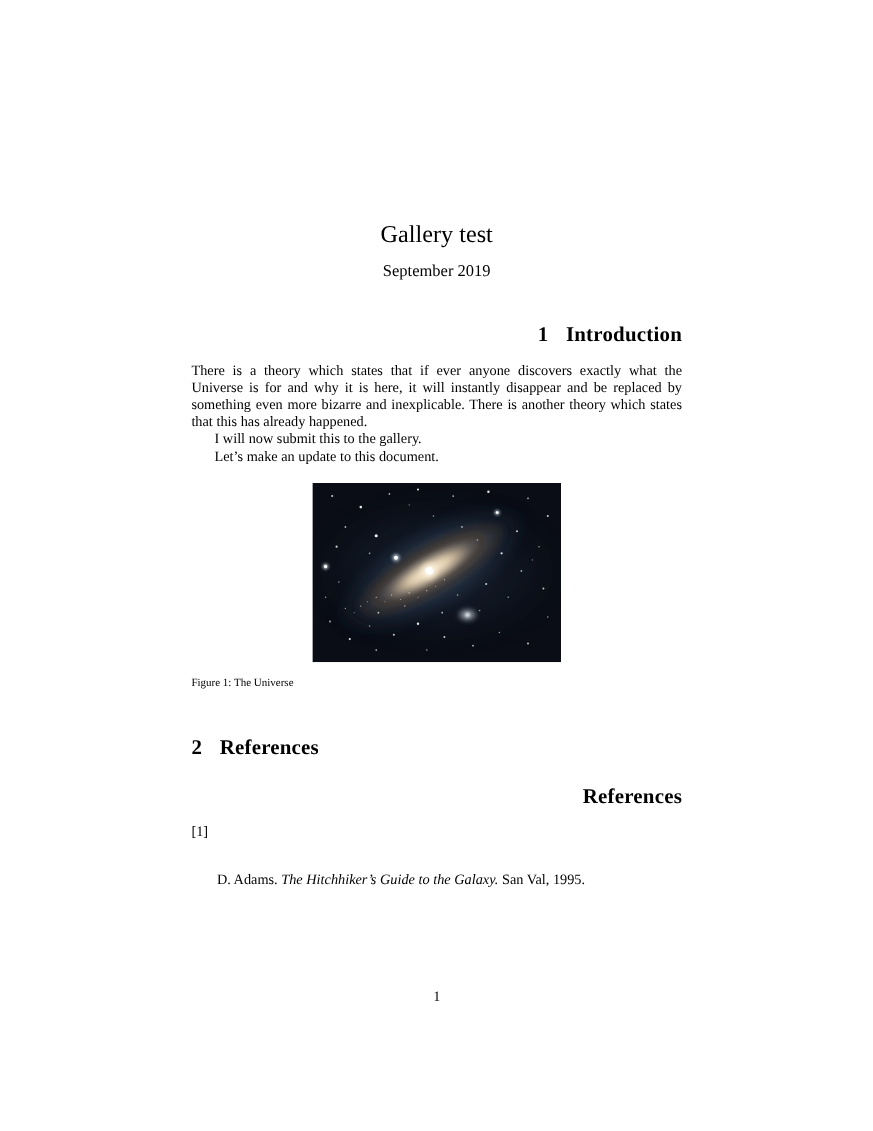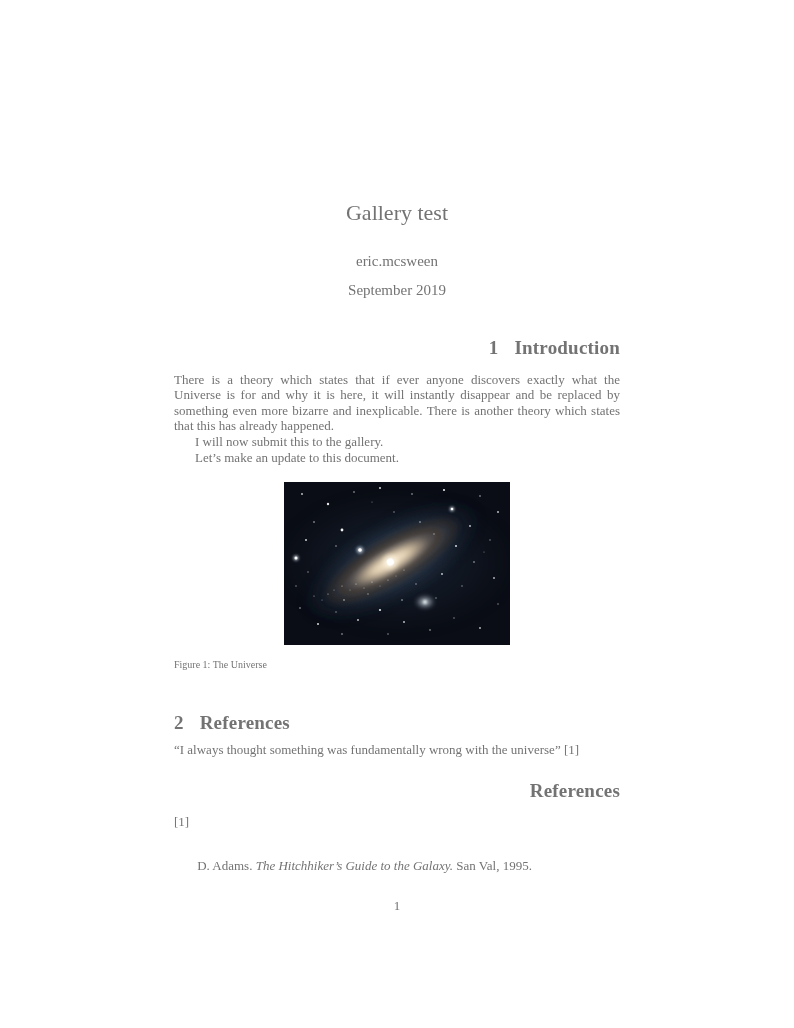--- a/index.html
+++ b/index.html
@@ -5,21 +5,21 @@
   html, body {
     margin: 0;
     padding: 0;
     background: #ffffff;
   }
   .page {
     position: relative;
     width: 794px;
     height: 1028px;
     background: #ffffff;
-    color: #737373;
+    color: #000000;
     font-family: "Liberation Serif", "DejaVu Serif", serif;
     overflow: hidden;
     box-sizing: border-box;
   }
   .content {
     position: absolute;
     left: 174px;
     width: 446px;
     top: 0;
   }
@@ -112,21 +112,20 @@
   }
 </style>
 </head>
 <body>
 
 <div class="page">
   <div class="content">
 
     <div class="title-block">
       <h1 class="doc-title">Gallery test</h1>
-      <p class="doc-author">eric.mcsween</p>
       <p class="doc-date">September 2019</p>
     </div>
 
     <h2 class="section-heading h-intro"><span class="sec-num">1</span><span>Introduction</span></h2>
 
     <p class="body-par">There is a theory which states that if ever anyone discovers exactly what the Universe is for and why it is here, it will instantly disappear and be replaced by something even more bizarre and inexplicable. There is another theory which states that this has already happened.</p>
     <p class="note-par">I will now submit this to the gallery.</p>
     <p class="note-par">Let’s make an update to this document.</p>
 
     <div class="figure-wrap">
@@ -252,21 +251,20 @@
           <circle cx="30" cy="114" r="0.6" opacity="0.8"></circle>
           <circle cx="112" cy="94" r="0.5" opacity="0.6"></circle>
           <circle cx="120" cy="88" r="0.6" opacity="0.7"></circle>
         </g>
       </svg>
       <p class="figure-caption">Figure 1: The Universe</p>
     </div>
 
     <h2 class="section-heading h-concl"><span class="sec-num">2</span><span>References</span></h2>
 
-    <p class="quote-par">“I always thought something was fundamentally wrong with the universe” [1]</p>
 
     <h2 class="section-heading h-refs">References</h2>
 
     <div class="ref-entry">
       <span class="ref-label">[1]</span>
       <span class="ref-text"><span>D. Adams.</span> <span class="italic">The Hitchhiker’s Guide to the Galaxy.</span> <span>San Val, 1995.</span></span>
     </div>
 
   </div>
 

